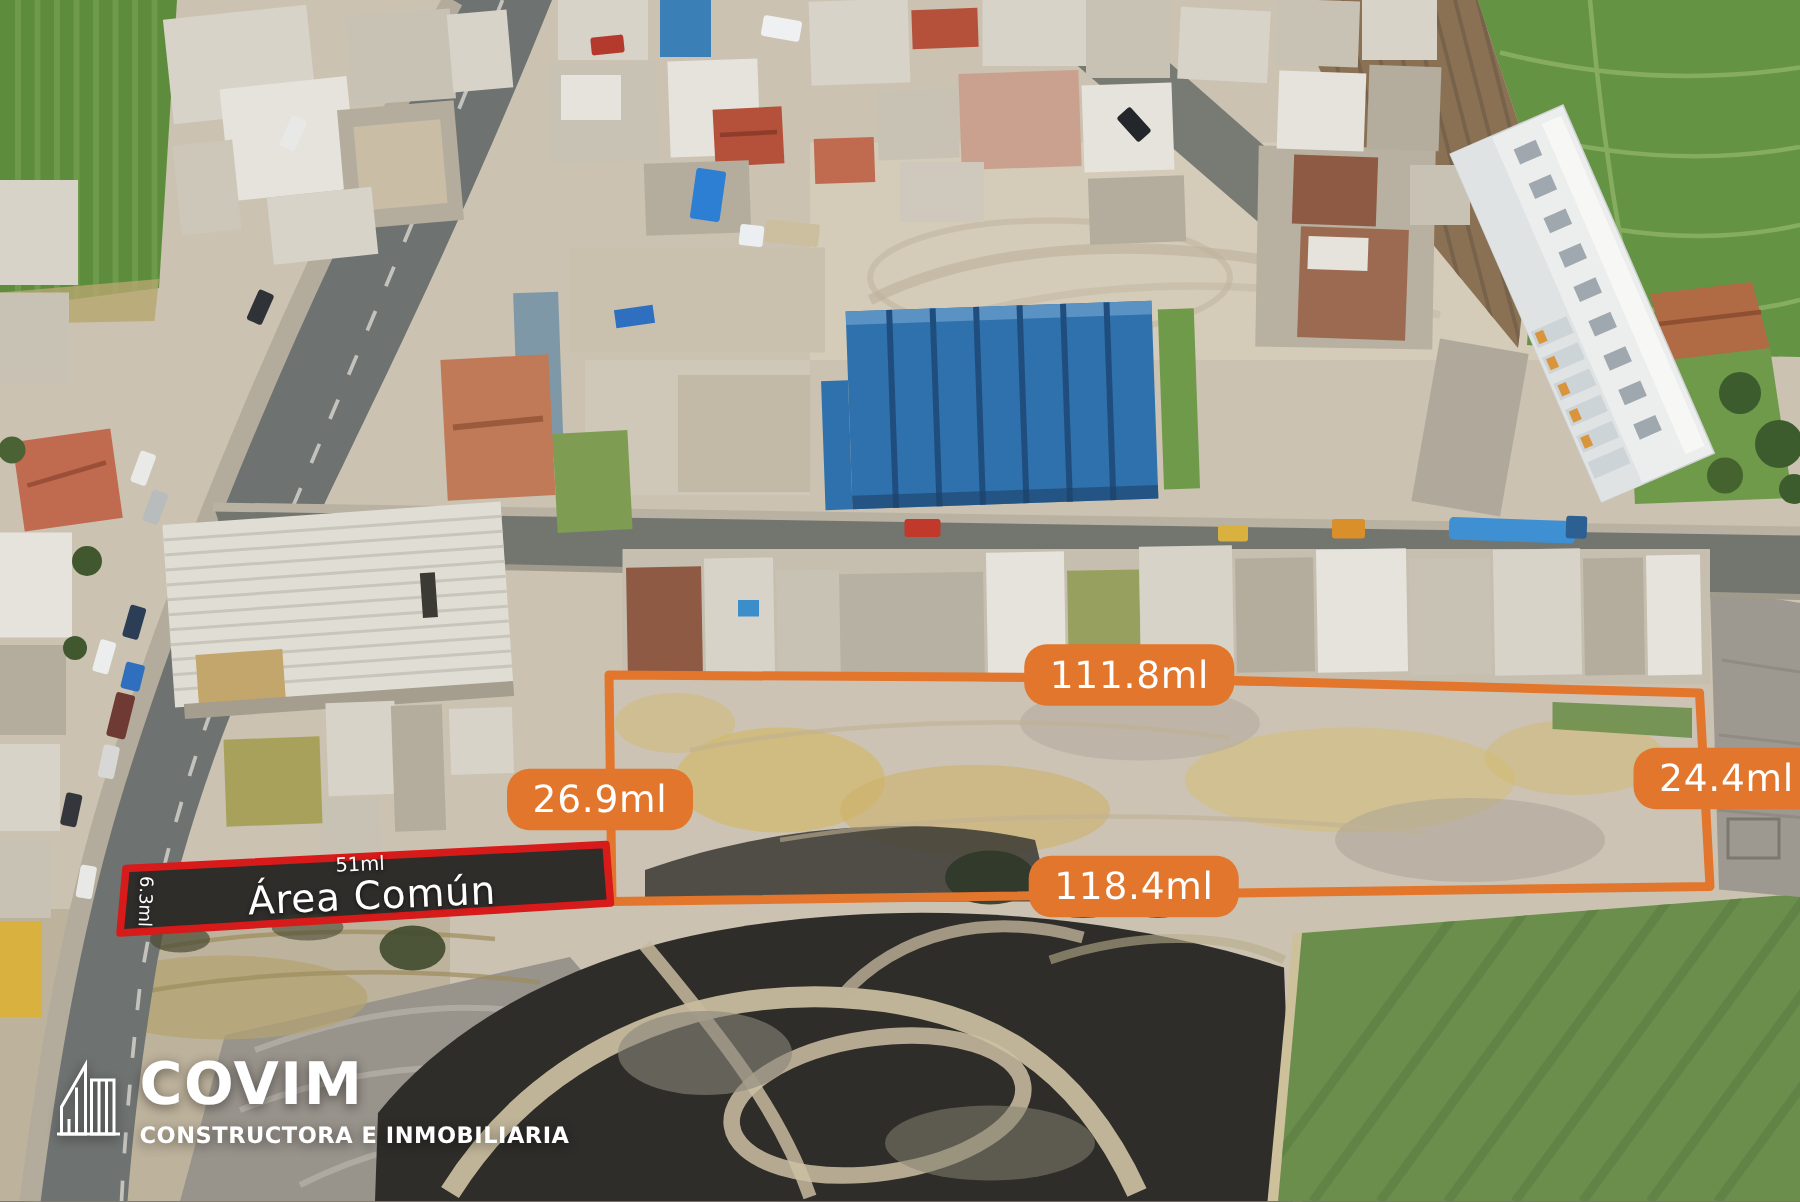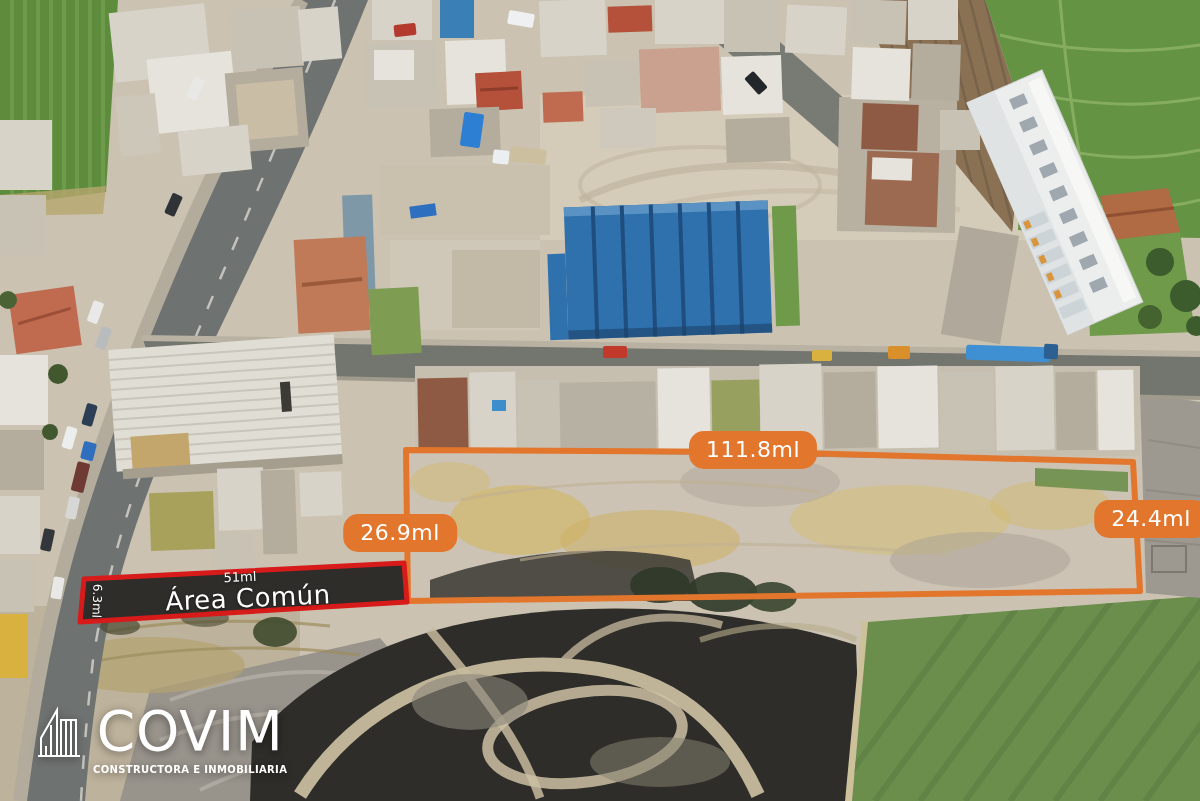--- a/index.html
+++ b/index.html
@@ -1,33 +1,33 @@
 <!DOCTYPE html>
 <html style="--orange: #E2762C; --red: #D71A1A;"><head>
 <meta charset="utf-8">
 <style>
   html,body{margin:0;padding:0;background:#222;}
   .stage{position:relative;width:1200px;height:801px;overflow:hidden;background:#cbc2b1;
          font-family:"DejaVu Sans",sans-serif;}
   .stage svg.scene,.stage svg.annot{position:absolute;left:0;top:0;}
   
   .m-label{position:absolute;transform:translate(-50%,-50%);background:var(--orange,#E2762C);
-           color:#fff;font-size:22px;line-height:1;padding:8px 17px;border-radius:15px;
+           color:#fff;font-size:25px;line-height:1;padding:8px 17px;border-radius:15px;
            letter-spacing:.5px;white-space:nowrap;font-weight:500;}
   
   .ca-text{position:absolute;color:#fff;white-space:nowrap;
            text-shadow:0 1px 3px rgba(0,0,0,.6);}
   .ca-length{font-size:13px;transform:translate(-50%,-50%) rotate(-2.5deg);}
   .ca-name{font-size:26px;transform:translate(-50%,-50%) rotate(-2.5deg);letter-spacing:.5px;}
   .ca-width{font-size:12px;transform:translate(-50%,-50%) rotate(92deg);}
   
   .logo{position:absolute;left:36px;top:704px;display:flex;align-items:flex-start;gap:11px;
         color:#fff;filter:drop-shadow(0 2px 4px rgba(0,0,0,.45));}
-  .logo-name{font-size:55px;font-weight:normal;line-height:1;letter-spacing:1px;text-align:center;}
-  .logo-tag{font-size:10px;font-weight:bold;letter-spacing:.35px;margin-top:5px;}
+  .logo-name{font-size:39px;font-weight:bold;line-height:1;letter-spacing:1px;}
+  .logo-tag{font-size:15px;font-weight:bold;letter-spacing:.35px;margin-top:5px;}
 </style>
 </head>
 <body>
 
 <div class="stage">
 
   <svg class="scene" width="1200" height="801" viewBox="0 0 1200 801">
     <defs>
       <clipPath id="cFieldTL">
           <polygon points="0,0 118,0 106,192 0,206"></polygon>
@@ -331,20 +331,21 @@
   </svg>
 
   <svg class="annot" width="1200" height="801" viewBox="0 0 1200 801">
     <path d="M406,450 L760,452 L1133,462 L1140,591 L408,601 Z" fill="none" stroke="var(--orange,#E2762C)" stroke-width="6" stroke-linejoin="round"></path>
     <path d="M84,579 L404,563 L407,602 L80,622 Z" fill="rgba(20,18,16,0.30)" stroke="var(--red,#D71A1A)" stroke-width="5" stroke-linejoin="round"></path>
   </svg>
 
   <div class="m-label" style="left:753px;top:450px;">111.8ml</div>
   <div class="m-label" style="left:400px;top:533px;">26.9ml</div>
   <div class="m-label" style="left:1117px;top:519px;margin-left:34px;">24.4ml</div>
+  <div class="m-label" style="left:756px;top:591px;">118.4ml</div>
 
   <div class="ca-text ca-length" style="left:240px;top:577px;">51ml</div>
   <div class="ca-text ca-name" style="left:248px;top:598px;">Área Común</div>
   <div class="ca-text ca-width" style="left:97px;top:601px;">6.3ml</div>
 
   <div class="logo">
     <svg width="46" height="60" viewBox="0 0 46 60">
       <g stroke="#fff" fill="none" stroke-width="2">
         <path d="M5,52 L5,34 L21,6 L21,52 Z"></path>
         <line x1="10" y1="52" x2="10" y2="42"></line>

